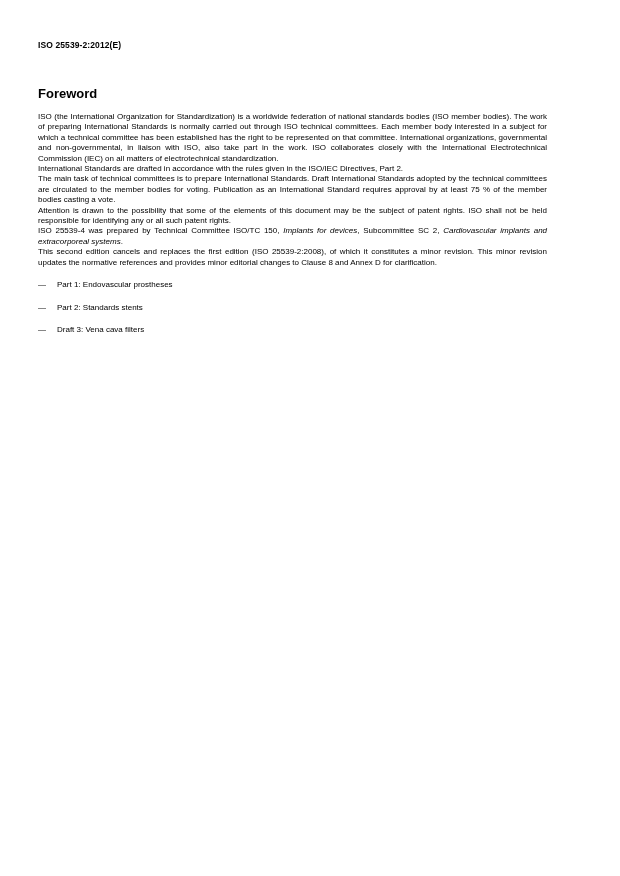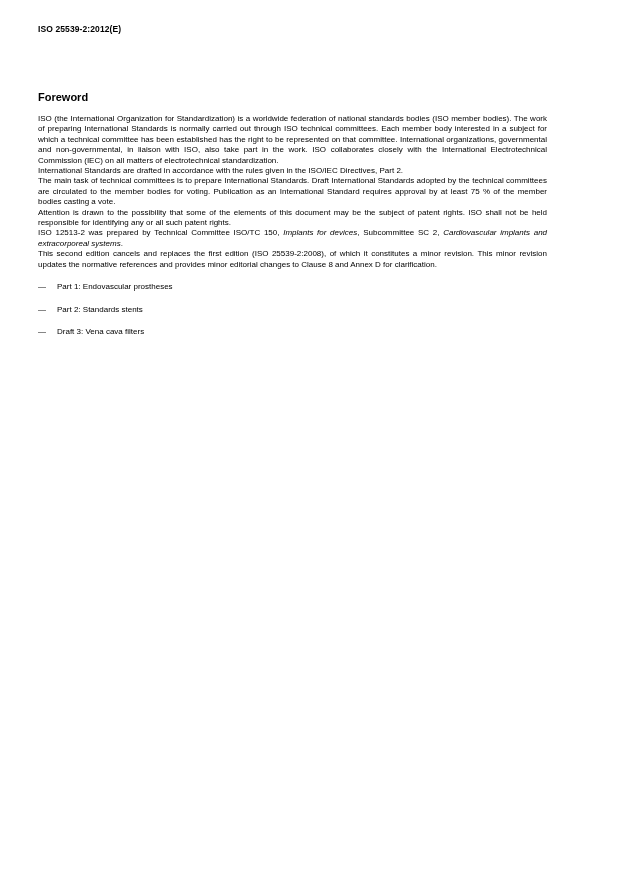--- a/index.html
+++ b/index.html
@@ -8,32 +8,32 @@
     width: 620px;
     height: 876px;
     position: relative;
     font-family: "Liberation Sans", sans-serif;
     color: #000000;
     overflow: hidden;
   }
   .page {
     position: absolute;
     inset: 0;
-    padding: 24px 73px 0 38px;
+    padding: 40px 73px 0 38px;
     background: #ffffff;
   }
   .running-header {
     font-size: 8.5px;
     font-weight: bold;
     letter-spacing: 0.1px;
   }
   .doc-title {
-    font-size: 11px;
+    font-size: 13px;
     font-weight: bold;
-    margin-top: 57px;
+    margin-top: 36px;
   }
   p.body-para {
     font-size: 8px;
     line-height: 10.4px;
     text-align: justify;
   }
   p.first-para {
     margin-top: 11px;
   }
   .italic { font-style: italic; }
@@ -71,21 +71,21 @@
   <h1 class="doc-title">Foreword</h1>
 
   <p class="body-para first-para">ISO (the International Organization for Standardization) is a worldwide federation of national standards bodies (ISO member bodies). The work of preparing International Standards is normally carried out through ISO technical committees. Each member body interested in a subject for which a technical committee has been established has the right to be represented on that committee. International organizations, governmental and non-governmental, in liaison with ISO, also take part in the work. ISO collaborates closely with the International Electrotechnical Commission (IEC) on all matters of electrotechnical standardization.</p>
 
   <p class="body-para">International Standards are drafted in accordance with the rules given in the ISO/IEC Directives, Part 2.</p>
 
   <p class="body-para">The main task of technical committees is to prepare International Standards. Draft International Standards adopted by the technical committees are circulated to the member bodies for voting. Publication as an International Standard requires approval by at least 75 % of the member bodies casting a vote.</p>
 
   <p class="body-para">Attention is drawn to the possibility that some of the elements of this document may be the subject of patent rights. ISO shall not be held responsible for identifying any or all such patent rights.</p>
 
-  <p class="body-para"><span>ISO 12513-2 was prepared by Technical Committee ISO/TC 150, </span><span class="italic">Implants for devices</span><span>, Subcommittee SC 2, </span><span class="italic">Cardiovascular implants and extracorporeal systems</span><span>.</span></p>
+  <p class="body-para"><span>ISO 25539-4 was prepared by Technical Committee ISO/TC 150, </span><span class="italic">Implants for devices</span><span>, Subcommittee SC 2, </span><span class="italic">Cardiovascular implants and extracorporeal systems</span><span>.</span></p>
 
   <p class="body-para">This second edition cancels and replaces the first edition (ISO 25539-2:2008), of which it constitutes a minor revision. This minor revision updates the normative references and provides minor editorial changes to Clause 8 and Annex D for clarification.</p>
 
 
   <div class="list-row">
     <span class="list-dash">—</span>
     <span class="list-text">Part 1: Endovascular prostheses</span>
   </div>
 
   <div class="list-row">

